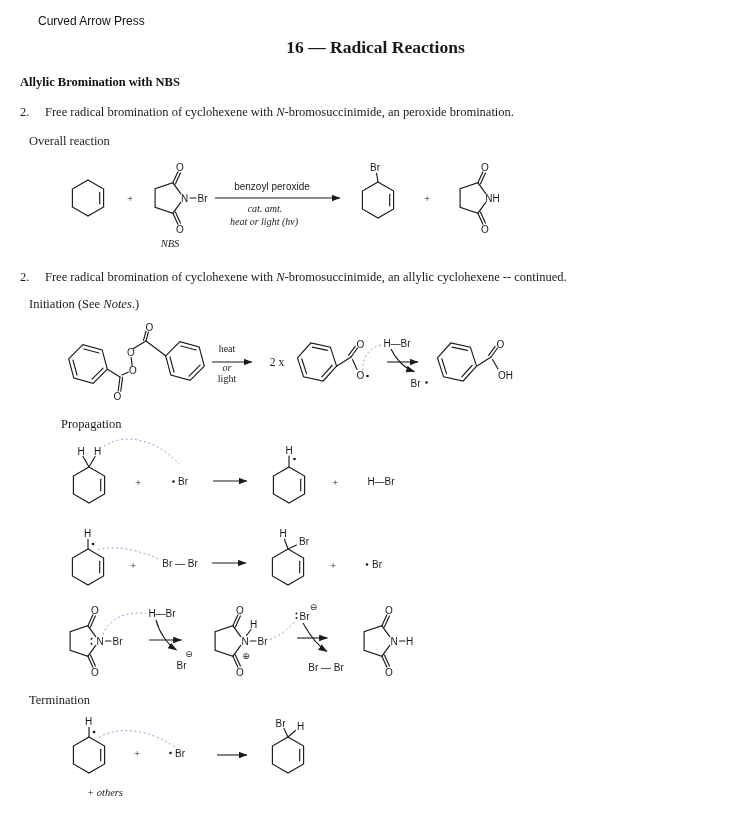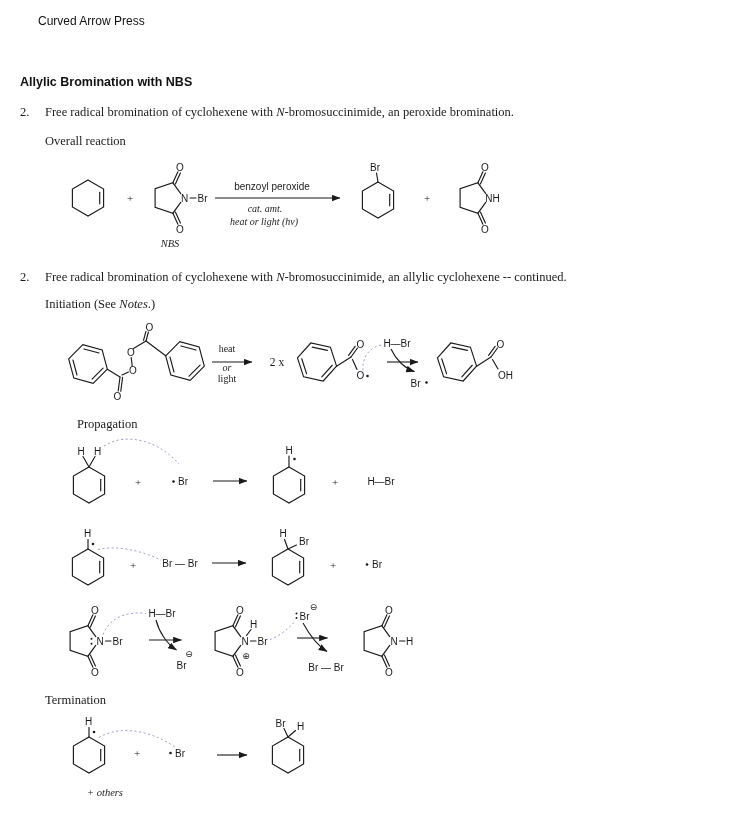--- a/index.html
+++ b/index.html
@@ -1,23 +1,23 @@
 <!DOCTYPE html>
 <html><head>
 <meta charset="utf-8">
 <style>
   html,body{margin:0;padding:0;background:#ffffff;}
   #page{position:relative;width:751px;height:815px;background:#fff;font-family:"Liberation Serif",serif;color:#1a1a1a;overflow:hidden;}
   .abs{position:absolute;}
   .hdr{font-family:"Liberation Sans",sans-serif;font-size:12px;color:#111;}
   #title{left:0;top:37px;width:751px;text-align:center;font-size:17.5px;font-weight:bold;}
-  #section-heading{left:20px;top:75px;font-family:Liberation Sans, sans-serif;font-size:12.5px;font-weight:bold;color:#111;}
+  #section-heading{left:20px;top:75px;font-family:Liberation Serif, serif;font-size:12.5px;font-weight:bold;color:#111;}
   .item{left:20px;font-size:12.5px;white-space:nowrap;}
   .item .num{display:inline-block;width:25px;}
-  .stage{left:45px;font-size:12.5px;}
+  .stage{left:29px;font-size:12.5px;}
   i.n-ital{font-style:italic;}
   #others-label{left:87px;top:787px;font-size:10.5px;font-style:italic;}
   svg text{fill:#1a1a1a;}
   .atom{font-family:"Liberation Sans",sans-serif;font-size:10px;text-anchor:middle;dominant-baseline:central;}
   .chg{font-family:"DejaVu Sans",sans-serif;font-size:9px;text-anchor:middle;dominant-baseline:central;}
   .cond-sans{font-family:"Liberation Sans",sans-serif;font-size:10px;text-anchor:middle;dominant-baseline:central;}
   .cond-ital{font-family:"Liberation Serif",serif;font-style:italic;font-size:10px;text-anchor:middle;dominant-baseline:central;}
   .cond-serif{font-family:"Liberation Serif",serif;font-size:10px;text-anchor:middle;dominant-baseline:central;}
   .mult{font-family:"Liberation Serif",serif;font-size:11.5px;text-anchor:middle;dominant-baseline:central;}
   .plus{font-family:"Liberation Serif",serif;font-size:11px;text-anchor:middle;dominant-baseline:central;}
@@ -26,20 +26,21 @@
   .arc{stroke:#9191c8;stroke-width:0.9;fill:none;stroke-dasharray:2 2.6;}
   .dot{fill:#1a1a1a;}
 </style>
 </head>
 <body>
 
 <div id="page">
 
   <div class="abs hdr" style="left:38px;top:14px;">Curved Arrow Press</div>
 
+  <div class="abs" id="title">16 — Radical Reactions</div>
   <div class="abs" id="section-heading">Allylic Bromination with NBS</div>
 
   <div class="abs item" style="top:105px;">
     <span class="num">2.</span><span><span>Free radical bromination of cyclohexene with </span><i class="n-ital">N</i><span>-bromosuccinimide, an peroxide bromination.</span></span>
   </div>
 
   <div class="abs stage" style="top:134px;">Overall reaction</div>
 
   <div class="abs item" style="top:270px;">
     <span class="num">2.</span><span><span>Free radical bromination of cyclohexene with </span><i class="n-ital">N</i><span>-bromosuccinimide, an allylic cyclohexene -- continued.</span></span>

